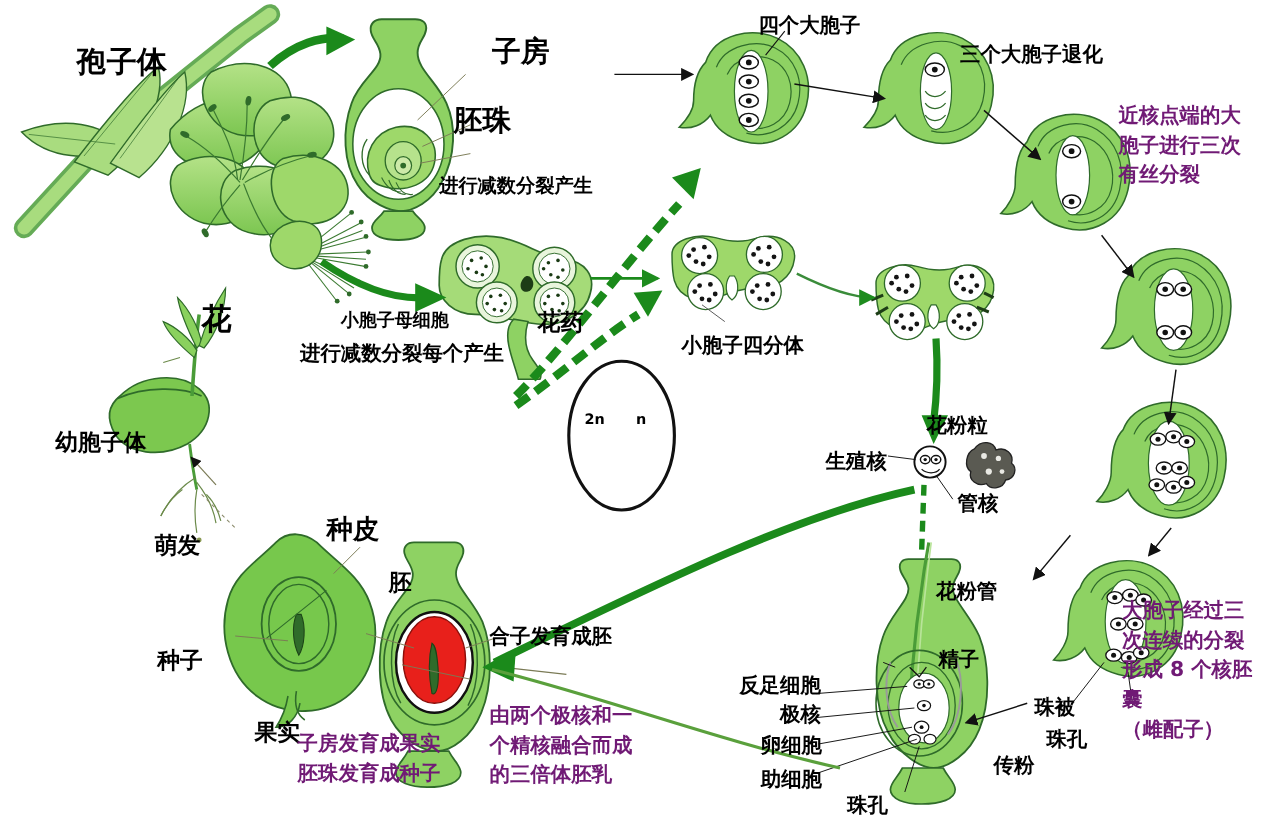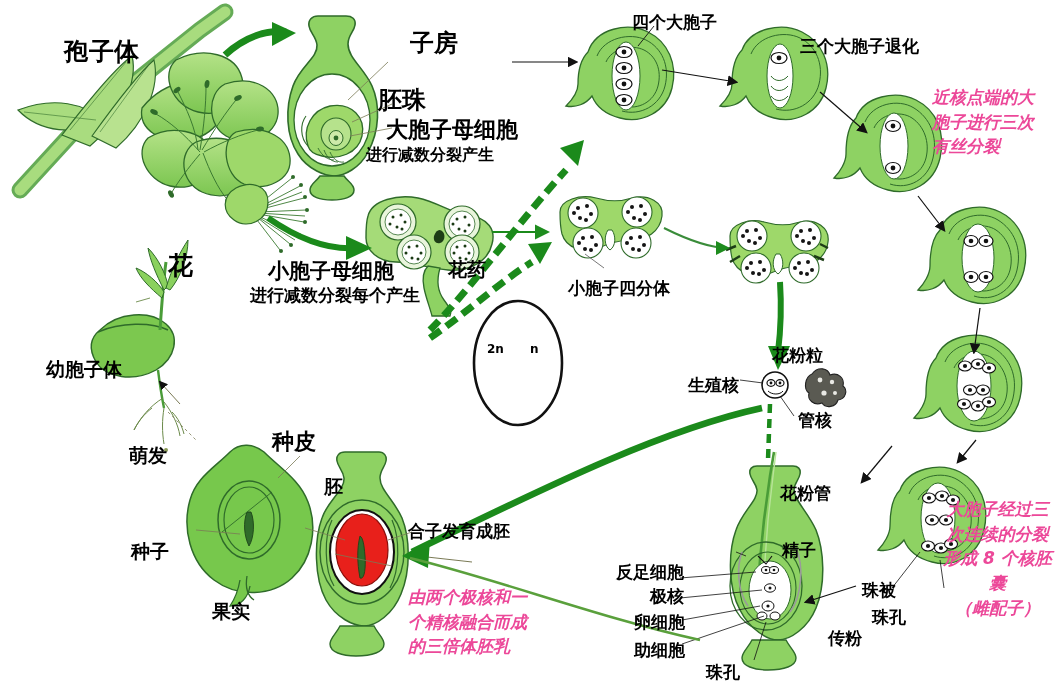--- a/index.html
+++ b/index.html
@@ -1,21 +1,21 @@
 <!DOCTYPE html>
 <html><head>
 <meta charset="utf-8">
 <style>
   html,body{margin:0;padding:0;background:#fff;}
   body{font-family:"DejaVu Sans","Liberation Sans",sans-serif;}
   #stage{position:relative;width:1060px;height:685px;background:#ffffff;overflow:hidden;}
   .lbl{position:absolute;color:#000000;white-space:nowrap;line-height:1.25;font-weight:600;
        font-family:"DejaVu Sans","Liberation Sans",sans-serif;}
-  .blk{position:absolute;color:#ec4899;line-height:1.45;font-weight:600;
-       font-family:"DejaVu Sans","Liberation Sans",sans-serif;white-space:pre-line;font-style:italic;}
+  .blk{position:absolute;color:#701a75;line-height:1.45;font-weight:600;
+       font-family:"DejaVu Sans","Liberation Sans",sans-serif;white-space:pre-line;}
   svg{position:absolute;left:0;top:0;width:1060px;height:685px;pointer-events:none;}
 </style>
 </head>
 <body>
 
 <div id="stage">
 
   <svg viewBox="0 0 1060 685">
     <defs>
       <linearGradient id="gLeaf" x1="0" y1="0" x2="0" y2="1">
@@ -554,33 +554,32 @@
   </svg>
 
   <div class="lbl" style="left:64px; top:36px; font-size:25px;">孢子体</div>
 
   <div class="lbl" style="left:168px; top:250px; font-size:25px;">花</div>
 
   <div class="lbl" style="left:378px; top:28px; font-size:24px;margin-left:32px;">子房</div>
 
   <div class="lbl" style="left:378px; top:85px; font-size:24px;">胚珠</div>
 
-  <div class="lbl" style="left:386px; top:116px; font-size:22px;">大胞子母细胞</div>
 
   <div class="lbl" style="left:366px; top:145px; font-size:16px;">进行减数分裂产生</div>
 
   <div class="lbl" style="left:632px; top:12px; font-size:17px;">四个大胞子</div>
 
   <div class="lbl" style="left:800px; top:36px; font-size:17px;">三个大胞子退化</div>
 
   <div class="blk" style="left:932px; top:85px; font-size:17px;">近核点端的大
 胞子进行三次
 有丝分裂</div>
 
-  <div class="lbl" style="left:268px; top:258px; font-size:21px;">小胞子母细胞</div>
+  <div class="lbl" style="left:284px; top:258px; font-size:15px;">小胞子母细胞</div>
 
   <div class="lbl" style="left:250px; top:285px; font-size:17px;">进行减数分裂每个产生</div>
 
   <div class="lbl" style="left:448px; top:258px; font-size:19px;">花药</div>
 
   <div class="lbl" style="left:568px; top:278px; font-size:17px;">小胞子四分体</div>
 
   <div class="lbl" style="left:772px; top:345px; font-size:17px;">花粉粒</div>
 
   <div class="lbl" style="left:688px; top:375px; font-size:17px;">生殖核</div>
@@ -601,39 +600,41 @@
   <div class="lbl" style="left:634px; top:640px; font-size:17px;">助细胞</div>
 
   <div class="lbl" style="left:706px; top:662px; font-size:17px;">珠孔</div>
 
   <div class="lbl" style="left:862px; top:580px; font-size:17px;">珠被</div>
 
   <div class="lbl" style="left:872px; top:607px; font-size:17px;">珠孔</div>
 
   <div class="lbl" style="left:828px; top:628px; font-size:17px;">传粉</div>
 
-  <div class="blk" style="left:935px; top:497px; font-size:17px;text-align:center;">大胞子经过三
+  <div class="blk" style="left:935px; top:497px; font-size:17px;">大胞子经过三
 次连续的分裂
 形成 8 个核胚囊
 （雌配子）</div>
 
   <div class="lbl" style="left:408px; top:521px; font-size:17px;">合子发育成胚</div>
 
   <div class="blk" style="left:408px; top:585px; font-size:17px;">由两个极核和一
 个精核融合而成
 的三倍体胚乳</div>
 
   <div class="lbl" style="left:324px; top:475px; font-size:19px;">胚</div>
 
   <div class="lbl" style="left:272px; top:428px; font-size:22px;">种皮</div>
 
   <div class="lbl" style="left:131px; top:540px; font-size:19px;">种子</div>
 
   <div class="lbl" style="left:212px; top:600px; font-size:19px;">果实</div>
 
+  <div class="blk" style="left:248px; top:608px; font-size:17px;">子房发育成果实
+胚珠发育成种子</div>
 
   <div class="lbl" style="left:129px; top:444px; font-size:19px;text-align:right;">萌发</div>
 
   <div class="lbl" style="left:46px; top:358px; font-size:19px;">幼胞子体</div>
 
   <div class="lbl" style="left:487px; top:342px; font-size:12px; font-weight:700;">2n</div>
 
   <div class="lbl" style="left:530px; top:342px; font-size:12px; font-weight:700;">n</div>
 
 </div>

